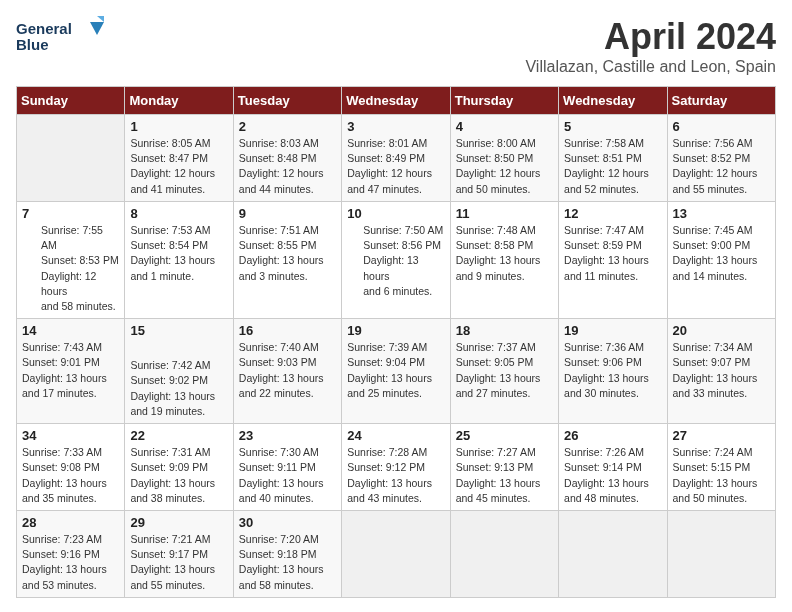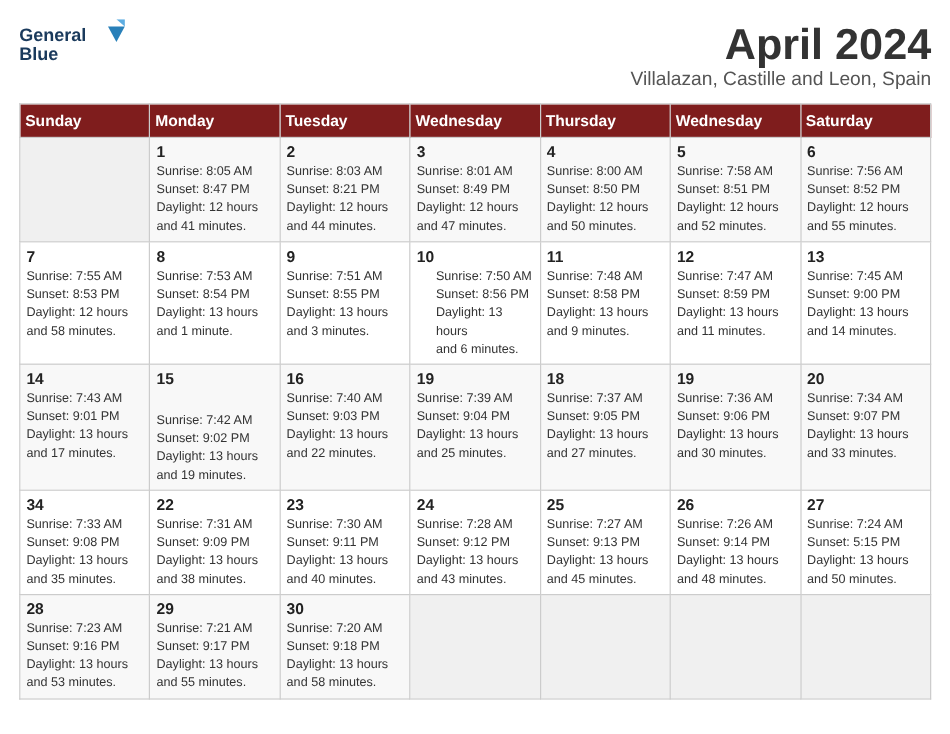--- a/index.html
+++ b/index.html
@@ -112,21 +112,21 @@
         <td>
           <span class="day-number">1</span>
           <div class="day-info" style="white-space: pre-line;">Sunrise: 8:05 AM
 Sunset: 8:47 PM
 Daylight: 12 hours
 and 41 minutes.</div>
         </td>
         <td>
           <span class="day-number">2</span>
           <div class="day-info" style="white-space: pre-line;">Sunrise: 8:03 AM
-Sunset: 8:21 PM
+Sunset: 8:48 PM
 Daylight: 12 hours
 and 44 minutes.</div>
         </td>
         <td>
           <span class="day-number">3</span>
           <div class="day-info" style="white-space: pre-line;">Sunrise: 8:01 AM
 Sunset: 8:49 PM
 Daylight: 12 hours
 and 47 minutes.</div>
         </td>
@@ -148,21 +148,21 @@
           <span class="day-number">6</span>
           <div class="day-info" style="white-space: pre-line;">Sunrise: 7:56 AM
 Sunset: 8:52 PM
 Daylight: 12 hours
 and 55 minutes.</div>
         </td>
       </tr>
       <tr>
         <td>
           <span class="day-number">7</span>
-          <div class="day-info" style="white-space: pre-line;">Sunrise: 7:55 AM
+          <div class="day-info" style="white-space: pre-line; margin-left: 19px;">Sunrise: 7:55 AM
 Sunset: 8:53 PM
 Daylight: 12 hours
 and 58 minutes.</div>
         </td>
         <td>
           <span class="day-number">8</span>
           <div class="day-info" style="white-space: pre-line;">Sunrise: 7:53 AM
 Sunset: 8:54 PM
 Daylight: 13 hours
 and 1 minute.</div>

